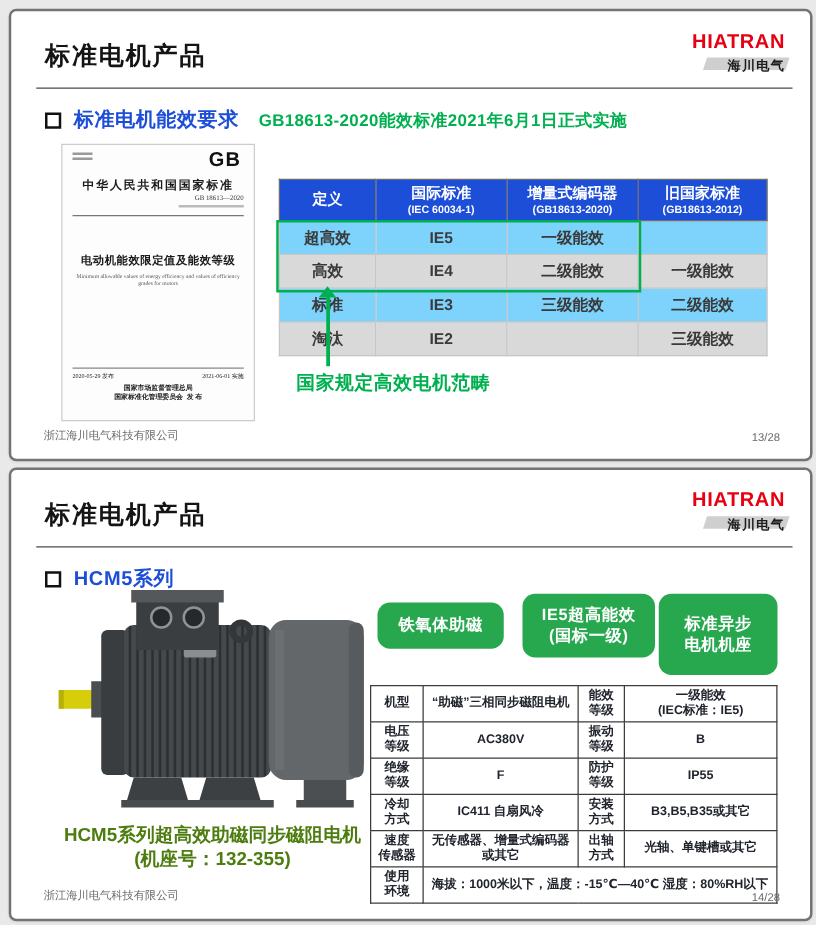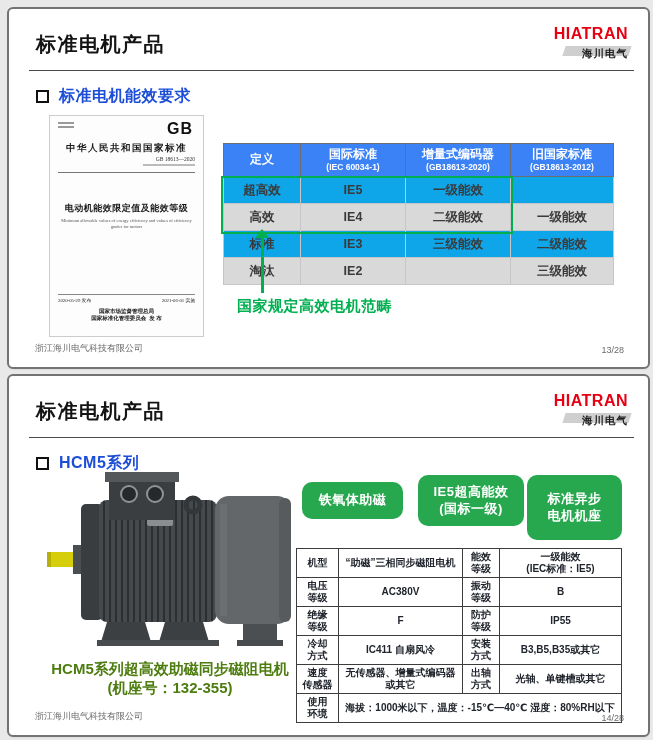--- a/index.html
+++ b/index.html
@@ -51,27 +51,27 @@
     color:#555;line-height:1.4;}
   .doc-dates{position:absolute;left:8px;right:8px;top:178px;border-top:1px solid #888;
     display:flex;justify-content:space-between;font-size:4.8px;padding-top:2px;color:#222;}
   .doc-agency{position:absolute;left:0;right:0;top:192px;text-align:center;font-size:5.5px;
     font-weight:bold;line-height:1.35;}
   .doc-agency .pub{font-size:5.5px;margin-left:3px;}
 
   
   .eff-table{position:absolute;left:214px;top:134px;border-collapse:collapse;table-layout:fixed;
     width:390px;font-family:"Liberation Sans","DejaVu Sans",sans-serif;}
-  .eff-table th{background:#3b82f6;color:#fff;padding:3px 2px 4px;border:1px solid #6e6e6e;
+  .eff-table th{background:#1d4ed8;color:#fff;padding:3px 2px 4px;border:1px solid #6e6e6e;
     vertical-align:middle;}
   .eff-table th .h-main{display:block;font-size:12px;font-weight:bold;line-height:1.25;}
   .eff-table th .h-sub{display:block;font-size:8.5px;font-weight:bold;line-height:1.2;}
   .eff-table td{height:26px;text-align:center;font-size:12.5px;font-weight:600;color:#3a3a3a;
     border:1px solid #c6c6c6;padding:0 2px;}
-  .eff-table tr.odd td{background:#0ea5e9;}
+  .eff-table tr.odd td{background:#7dd3fc;}
   .eff-table tr.even td{background:#d9d9d9;}
   .eff-table col.c0{width:77px;} .eff-table col.c1{width:105px;}
   .eff-table col.c2{width:105px;} .eff-table col.c3{width:103px;}
 
   .green-box{position:absolute;left:212px;top:167px;width:288px;height:54px;
     border:2.5px solid #00b050;pointer-events:none;}
   .arrow-line{position:absolute;left:252px;top:228px;width:2.5px;height:56px;background:#00b050;}
   .arrow-head{position:absolute;left:246px;top:220px;width:0;height:0;
     border-left:7px solid transparent;border-right:7px solid transparent;
     border-bottom:9px solid #00b050;}
@@ -110,20 +110,21 @@
       <span class="logo-gray"></span>
       <span class="logo-sub">海川电气</span>
     </div>
   </div>
 
   <div class="divider"></div>
 
   <div class="bullet-row">
     <span class="bullet-sq"></span>
     <span class="bullet-text">标准电机能效要求</span>
+    <span class="bullet-note">GB18613-2020能效标准2021年6月1日正式实施</span>
   </div>
 
   <div class="doc-cover">
     <div class="doc-ics">
         <i></i>
         <i></i>
       </div>
     <div class="doc-gb-logo">GB</div>
     <div class="doc-head">中华人民共和国国家标准</div>
     <div class="doc-code">

